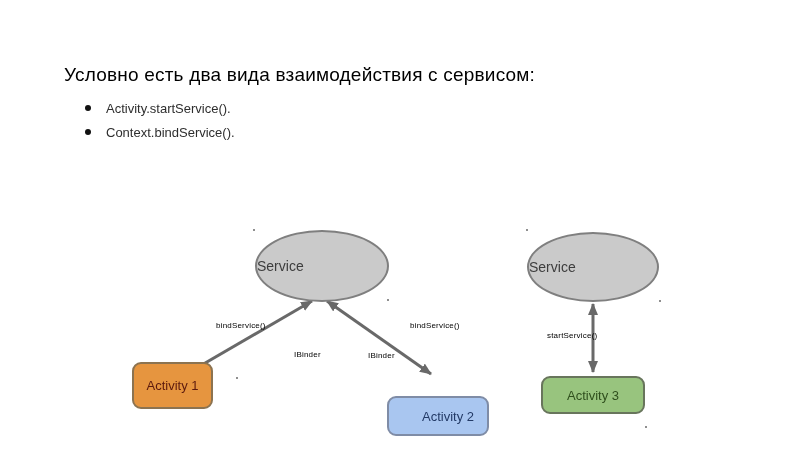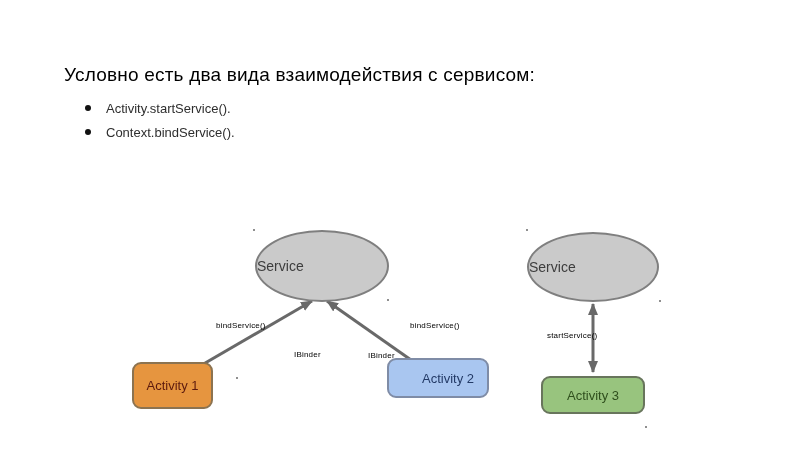--- a/index.html
+++ b/index.html
@@ -79,21 +79,21 @@
     font-size: 13px;
     white-space: nowrap;
   }
   #act1 {
     left: 132px; top: 362px; width: 81px; height: 47px;
     background: var(--activity1-fill, #e6953f);
     color: var(--activity1-text, #5c1a0e);
     border-color: var(--activity1-border, #8c7350);
   }
   #act2 {
-    left: 387px; top: 358px; width: 102px; height: 40px;
+    left: 387px; top: 396px; width: 102px; height: 40px;
     background: var(--activity2-fill, #a9c6f0);
     color: var(--activity2-text, #233a66);
     border-color: var(--activity2-border, #7f8ca6);
     padding-left: 20px;
   }
   #act3 {
     left: 541px; top: 376px; width: 104px; height: 38px;
     background: var(--activity3-fill, #98c47e);
     color: var(--activity3-text, #2f4f1d);
     border-color: var(--activity3-border, #68755c);

